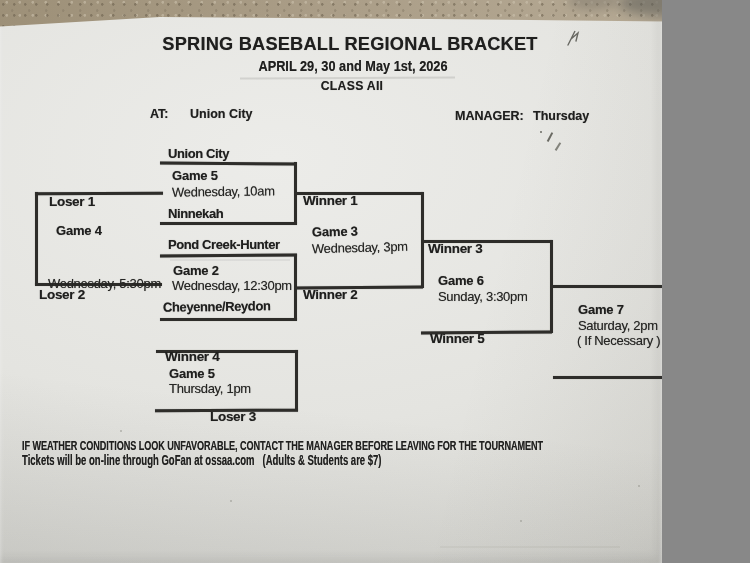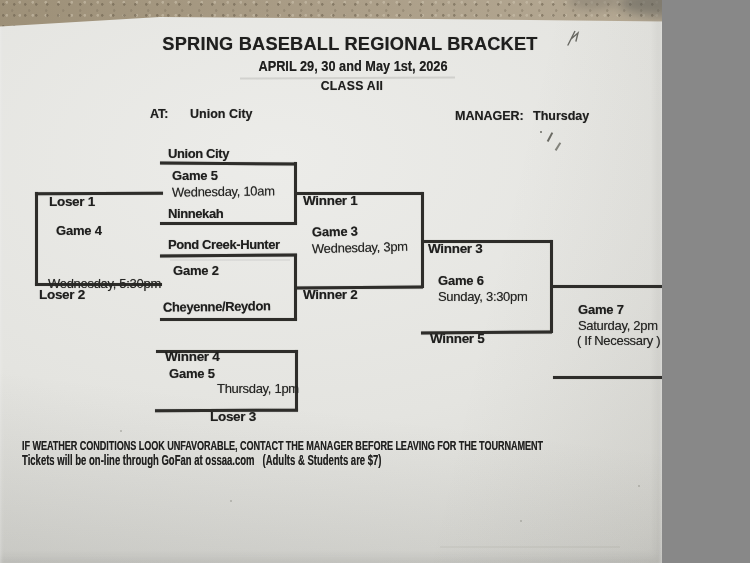--- a/index.html
+++ b/index.html
@@ -99,20 +99,21 @@
     <div class="hl" style="left:155px;top:409px;width:143px;transform:rotate(-0.3deg);"></div>
     <div class="vl" style="left:295px;top:350px;height:61px;"></div>
 
     <div class="t team" style="left:168px;top:147px;">Union City</div>
     <div class="t gname" style="left:172px;top:169px;">Game 5</div>
     <div class="t gtime" style="left:172px;top:185px;transform:rotate(-0.8deg);">Wednesday, 10am</div>
     <div class="t team" style="left:168px;top:207px;">Ninnekah</div>
 
     <div class="t team" style="left:168px;top:238px;">Pond Creek-Hunter</div>
     <div class="t gname" style="left:173px;top:264px;">Game 2</div>
+    <div class="t gtime" style="left:172px;top:279px;">Wednesday, 12:30pm</div>
     <div class="t team" style="left:163px;top:300px;transform:rotate(-0.8deg);">Cheyenne/Reydon</div>
 
     <div class="t wl" style="left:41px;top:195px;padding-left:8px;">Loser 1</div>
     <div class="t gname" style="left:56px;top:224px;">Game 4</div>
     <div class="t gtime" style="left:48px;top:240px;margin-top:37px;">Wednesday, 5:30pm</div>
     <div class="t wl" style="left:39px;top:288px;text-align:right;">Loser 2</div>
 
     <div class="t wl" style="left:303px;top:194px;">Winner 1</div>
     <div class="t gname" style="left:312px;top:225px;transform:rotate(-1.3deg);">Game 3</div>
     <div class="t gtime" style="left:312px;top:241px;transform:rotate(-1.5deg);">Wednesday, 3pm</div>
@@ -122,21 +123,21 @@
     <div class="t gname" style="left:438px;top:274px;">Game 6</div>
     <div class="t gtime" style="left:438px;top:290px;">Sunday, 3:30pm</div>
     <div class="t wl" style="left:430px;top:332px;">Winner 5</div>
 
     <div class="t gname" style="left:578px;top:303px;">Game 7</div>
     <div class="t gtime" style="left:578px;top:319px;">Saturday, 2pm</div>
     <div class="t gtime" style="left:577px;top:334px;">( If Necessary )</div>
 
     <div class="t wl" style="left:165px;top:350px;">Winner 4</div>
     <div class="t gname" style="left:169px;top:367px;">Game 5</div>
-    <div class="t gtime" style="left:169px;top:382px;margin-left:48px;">Thursday, 1pm</div>
+    <div class="t gtime" style="left:169px;top:382px;">Thursday, 1pm</div>
     <div class="t wl" style="left:162px;top:410px;padding-left:48px;">Loser 3</div>
 
     <div class="t f1">IF WEATHER CONDITIONS LOOK UNFAVORABLE, CONTACT THE MANAGER BEFORE LEAVING FOR THE TOURNAMENT</div>
     <div class="t f2">Tickets will be on-line through GoFan at ossaa.com   (Adults &amp; Students are $7)</div>
 
     <svg style="position:absolute;left:565px;top:27px;opacity:.8;" width="18" height="22" viewBox="0 0 18 22">
       <path d="M3 18 L10 4 L6 12 L13 6 L11 14" stroke="#4a4a44" stroke-width="1.4" fill="none" stroke-linecap="round"></path>
     </svg>
     <div class="mark" style="left:549px;top:132px;width:1.8px;height:10px;transform:rotate(28deg);"></div>
     <div class="mark" style="left:557px;top:142px;width:1.8px;height:9px;transform:rotate(32deg);opacity:.8;"></div>

